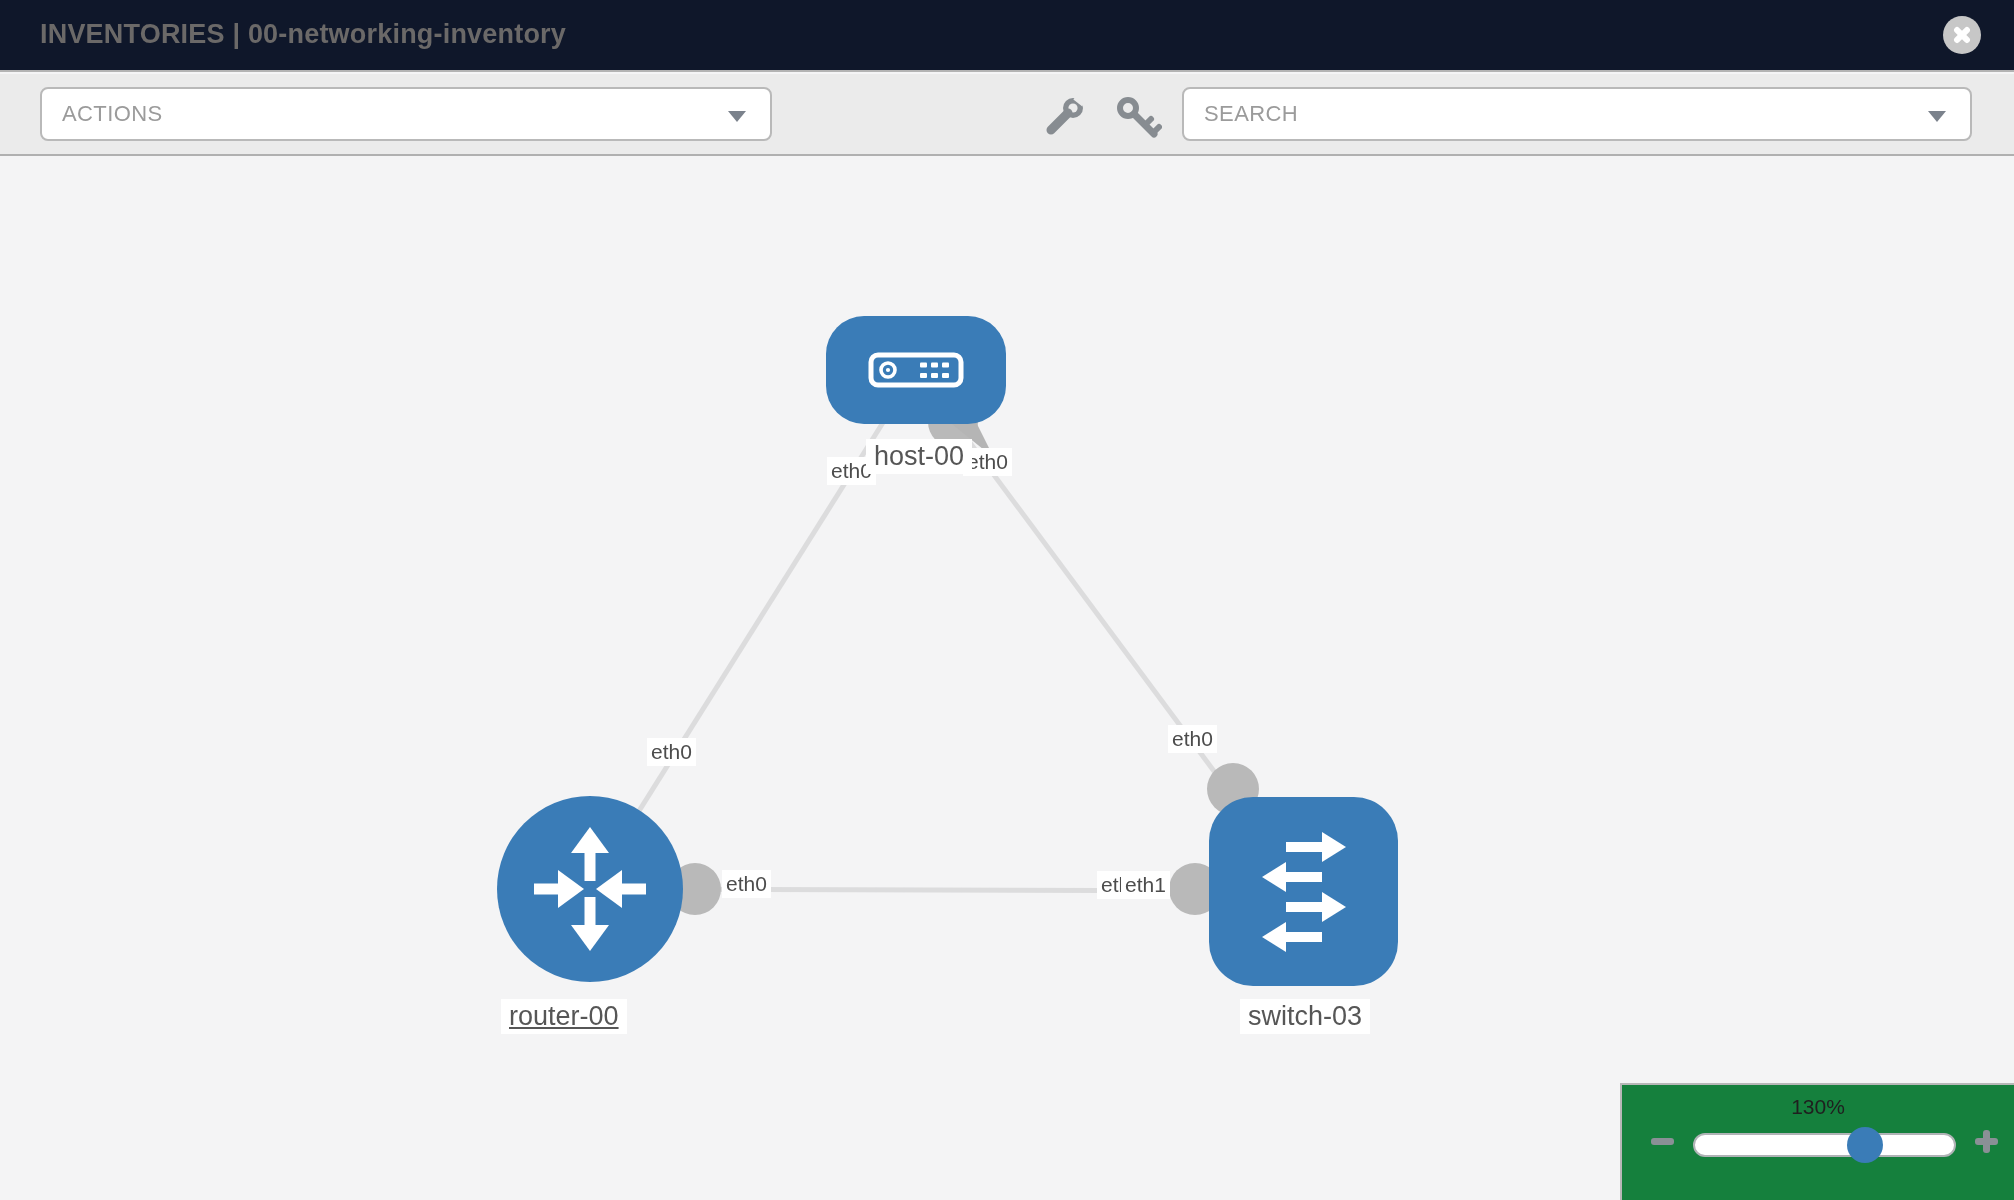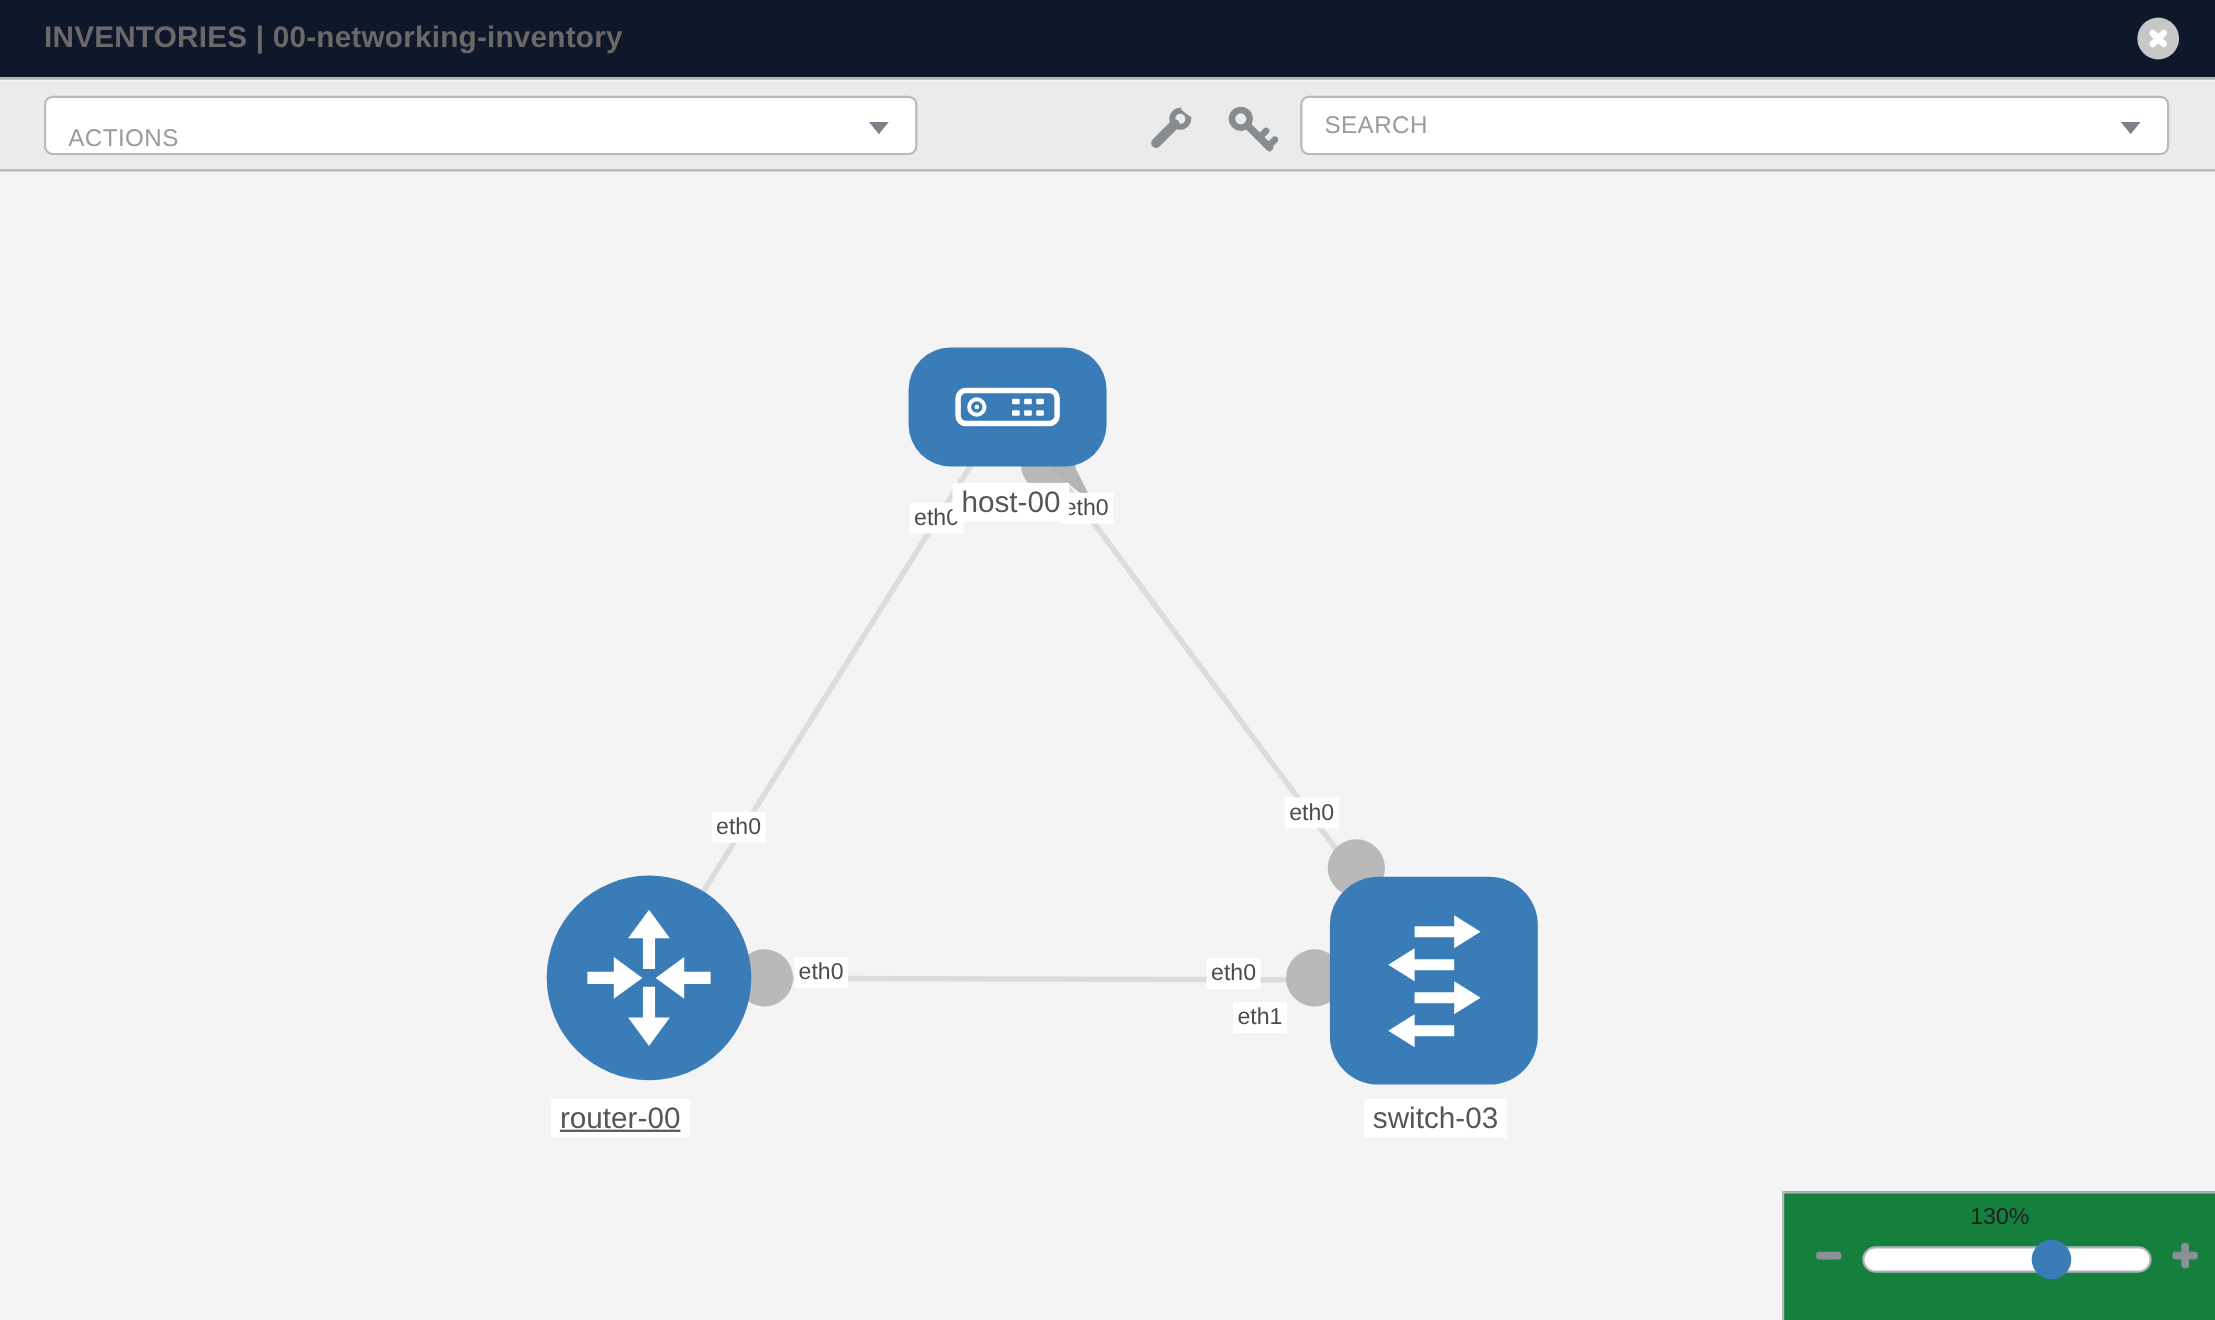--- a/index.html
+++ b/index.html
@@ -21,21 +21,21 @@
 
   
   .toolbar { position:absolute; left:0; top:74px; width:2014px; height:82px;
     background:#ebebeb; border-bottom:2px solid #b0b0b0; }
   .select { position:absolute; top:13px; height:54px; background:#ffffff;
     border:2px solid #b9b9b9; border-radius:8px; display:flex; align-items:center;
     padding:0 20px; color:#9b9b9b; font-size:22px; letter-spacing:.4px; cursor:pointer; }
   .select .chev { position:absolute; right:24px; top:22px; width:0; height:0;
     border-left:9px solid transparent; border-right:9px solid transparent;
     border-top:11px solid #7b828c; }
-  .sel-actions { left:40px; width:794px;align-items:flex-end; }
+  .sel-actions { left:40px; width:732px; }
   .sel-search  { left:1182px; width:790px; }
   .tool-ic { position:absolute; top:20px; cursor:pointer; }
   .ic-wrench { left:1042px; }
   .ic-key    { left:1114px; }
 
   
   .canvas { position:absolute; left:0; top:156px; width:2014px; height:1044px;
     background:#f4f4f5; }
   .net-svg { position:absolute; left:0; top:0; }
   .node { position:absolute; background:#3a7cb7; display:flex;
@@ -52,21 +52,21 @@
 
   .lbl-host      { left:866px;  top:283px; }
   .lbl-router    { left:501px;  top:843px;text-decoration:underline; }
   .lbl-switch    { left:1240px; top:843px; }
   .if-host-l     { left:827px;  top:301px; }
   .if-host-r     { left:963px;  top:292px; }
   .if-router-top { left:647px;  top:582px; }
   .if-switch-top { left:1168px; top:569px; }
   .if-router-r   { left:722px;  top:714px; }
   .if-switch-l-back  { left:1097px; top:715px; }
-  .if-switch-l-front { left:1121px; top:715px;margin-top:40px; }
+  .if-switch-l-front { left:1121px; top:715px; }
 
   
   .zoom-panel { position:absolute; left:1620px; top:1083px; width:394px; height:117px;
     background:#15803d; border:2px solid #b7b7b7; border-right:none; border-bottom:none;
     z-index:10; }
   .zoom-level { position:absolute; left:0; top:10px; width:100%; text-align:center;
     font-size:21px; color:#1f1f1f; }
   .zoom-minus { position:absolute; left:29px; top:53px; width:23px; height:7px;
     border-radius:3px; background:#8a9096; cursor:pointer; }
   .zoom-plus { position:absolute; left:353px; top:45px; width:23px; height:23px; cursor:pointer; }

